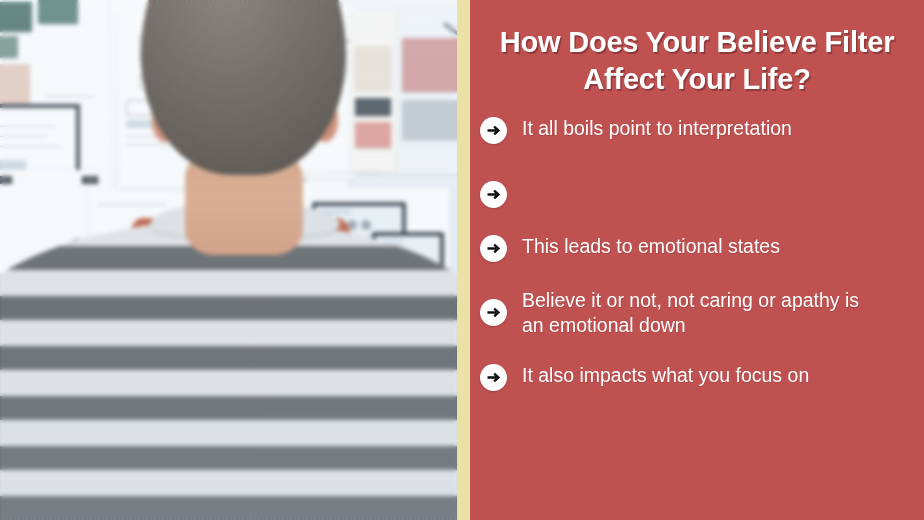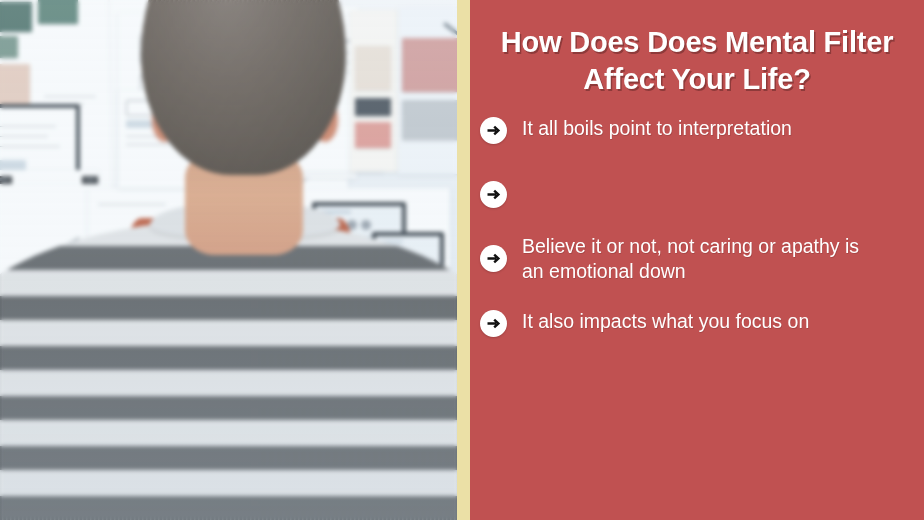--- a/index.html
+++ b/index.html
@@ -519,21 +519,21 @@
     </div>
 
     <div class="blur-veil"></div>
     <div class="tint-veil"></div>
   </div>
 
   <div class="divider"></div>
 
   <div class="content-panel">
 
-    <h1 class="title">How Does Does Mental Filter
+    <h1 class="title">How Does Your Believe Filter
 Affect Your Life?</h1>
 
     <ul class="bullet-list">
 
       <li class="bullet-item">
         <span class="bullet-icon">
           <svg width="17" height="17" viewBox="0 0 17 17" aria-hidden="true">
             <path d="M2.5 8.5 H11.2 M9.2 4.6 L13.4 8.5 L9.2 12.4" stroke="#111111" stroke-width="2.4" fill="none" stroke-linecap="butt" stroke-linejoin="miter"></path>
           </svg>
         </span>
@@ -541,20 +541,28 @@
       </li>
 
       <li class="bullet-item two-line">
         <span class="bullet-icon">
           <svg width="17" height="17" viewBox="0 0 17 17" aria-hidden="true">
             <path d="M2.5 8.5 H11.2 M9.2 4.6 L13.4 8.5 L9.2 12.4" stroke="#111111" stroke-width="2.4" fill="none" stroke-linecap="butt" stroke-linejoin="miter"></path>
           </svg>
         </span>
       </li>
 
+      <li class="bullet-item">
+        <span class="bullet-icon">
+          <svg width="17" height="17" viewBox="0 0 17 17" aria-hidden="true">
+            <path d="M2.5 8.5 H11.2 M9.2 4.6 L13.4 8.5 L9.2 12.4" stroke="#111111" stroke-width="2.4" fill="none" stroke-linecap="butt" stroke-linejoin="miter"></path>
+          </svg>
+        </span>
+        <span class="bullet-text">This leads to emotional states</span>
+      </li>
 
       <li class="bullet-item two-line">
         <span class="bullet-icon">
           <svg width="17" height="17" viewBox="0 0 17 17" aria-hidden="true">
             <path d="M2.5 8.5 H11.2 M9.2 4.6 L13.4 8.5 L9.2 12.4" stroke="#111111" stroke-width="2.4" fill="none" stroke-linecap="butt" stroke-linejoin="miter"></path>
           </svg>
         </span>
         <span class="bullet-text">Believe it or not, not caring or apathy is an emotional down</span>
       </li>
 

